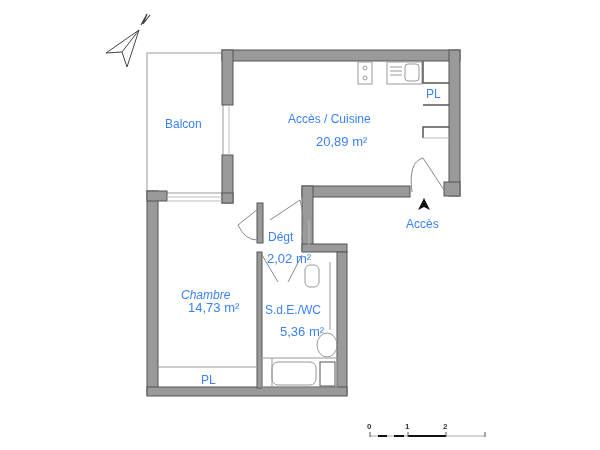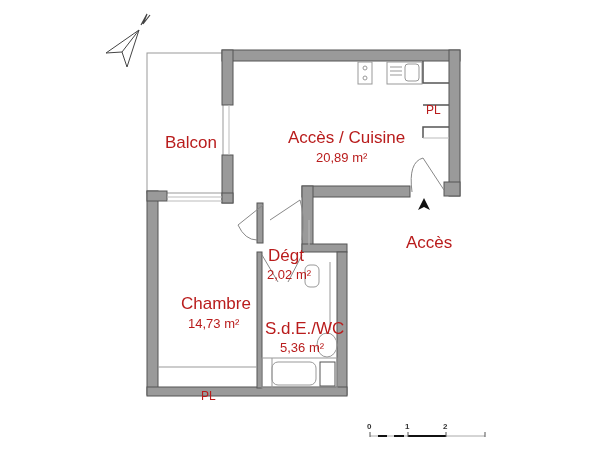--- a/index.html
+++ b/index.html
@@ -1,19 +1,19 @@
 <!DOCTYPE html>
 <html><head>
 <meta charset="utf-8">
 <style>
   html, body { margin:0; padding:0; background:#ffffff; }
   body { width:600px; height:450px; position:relative; overflow:hidden; font-family:"Liberation Sans", sans-serif; }
   svg { position:absolute; left:0; top:0; }
-  .lbl { position:absolute; color:#b91c1c; white-space:nowrap;margin-top:16px; }
-  .room { font-size:17px; }
+  .lbl { position:absolute; color:#3b82f6; white-space:nowrap; }
+  .room { font-size:12px; }
   .area { font-size:13px; }
   .pl { font-size:12px; }
   .scale-lbl { font-size:8px; font-weight:bold; color:#333; position:absolute; }
 </style>
 </head>
 <body>
 
 <svg width="600" height="450" viewBox="0 0 600 450" xmlns="http://www.w3.org/2000/svg">
 
   <g stroke="#444" stroke-width="1" fill="none">
@@ -117,21 +117,21 @@
     <line x1="446" y1="432" x2="446" y2="437" stroke="#555" stroke-width="1"></line>
     <line x1="485" y1="432" x2="485" y2="437" stroke="#555" stroke-width="1"></line>
   </g>
 </svg>
 
 <div class="lbl room" style="left:288px;top:112px;">Accès / Cuisine</div>
 <div class="lbl area" style="left:316px;top:134px;">20,89 m²</div>
 
 <div class="lbl room" style="left:165px;top:117px;">Balcon</div>
 
-<div class="lbl room" style="left:181px;top:278px;">Chambre</div>
+<div class="lbl room" style="left:181px;top:288px;font-style:italic;">Chambre</div>
 <div class="lbl area" style="left:188px;top:300px;">14,73 m²</div>
 
 <div class="lbl room" style="left:268px;top:230px;">Dégt</div>
 <div class="lbl area" style="left:267px;top:251px;">2,02 m²</div>
 
 <div class="lbl room" style="left:265px;top:303px;">S.d.E./WC</div>
 <div class="lbl area" style="left:280px;top:324px;">5,36 m²</div>
 
 <div class="lbl pl" style="left:426px;top:87px;">PL</div>
 <div class="lbl pl" style="left:201px;top:373px;">PL</div>

